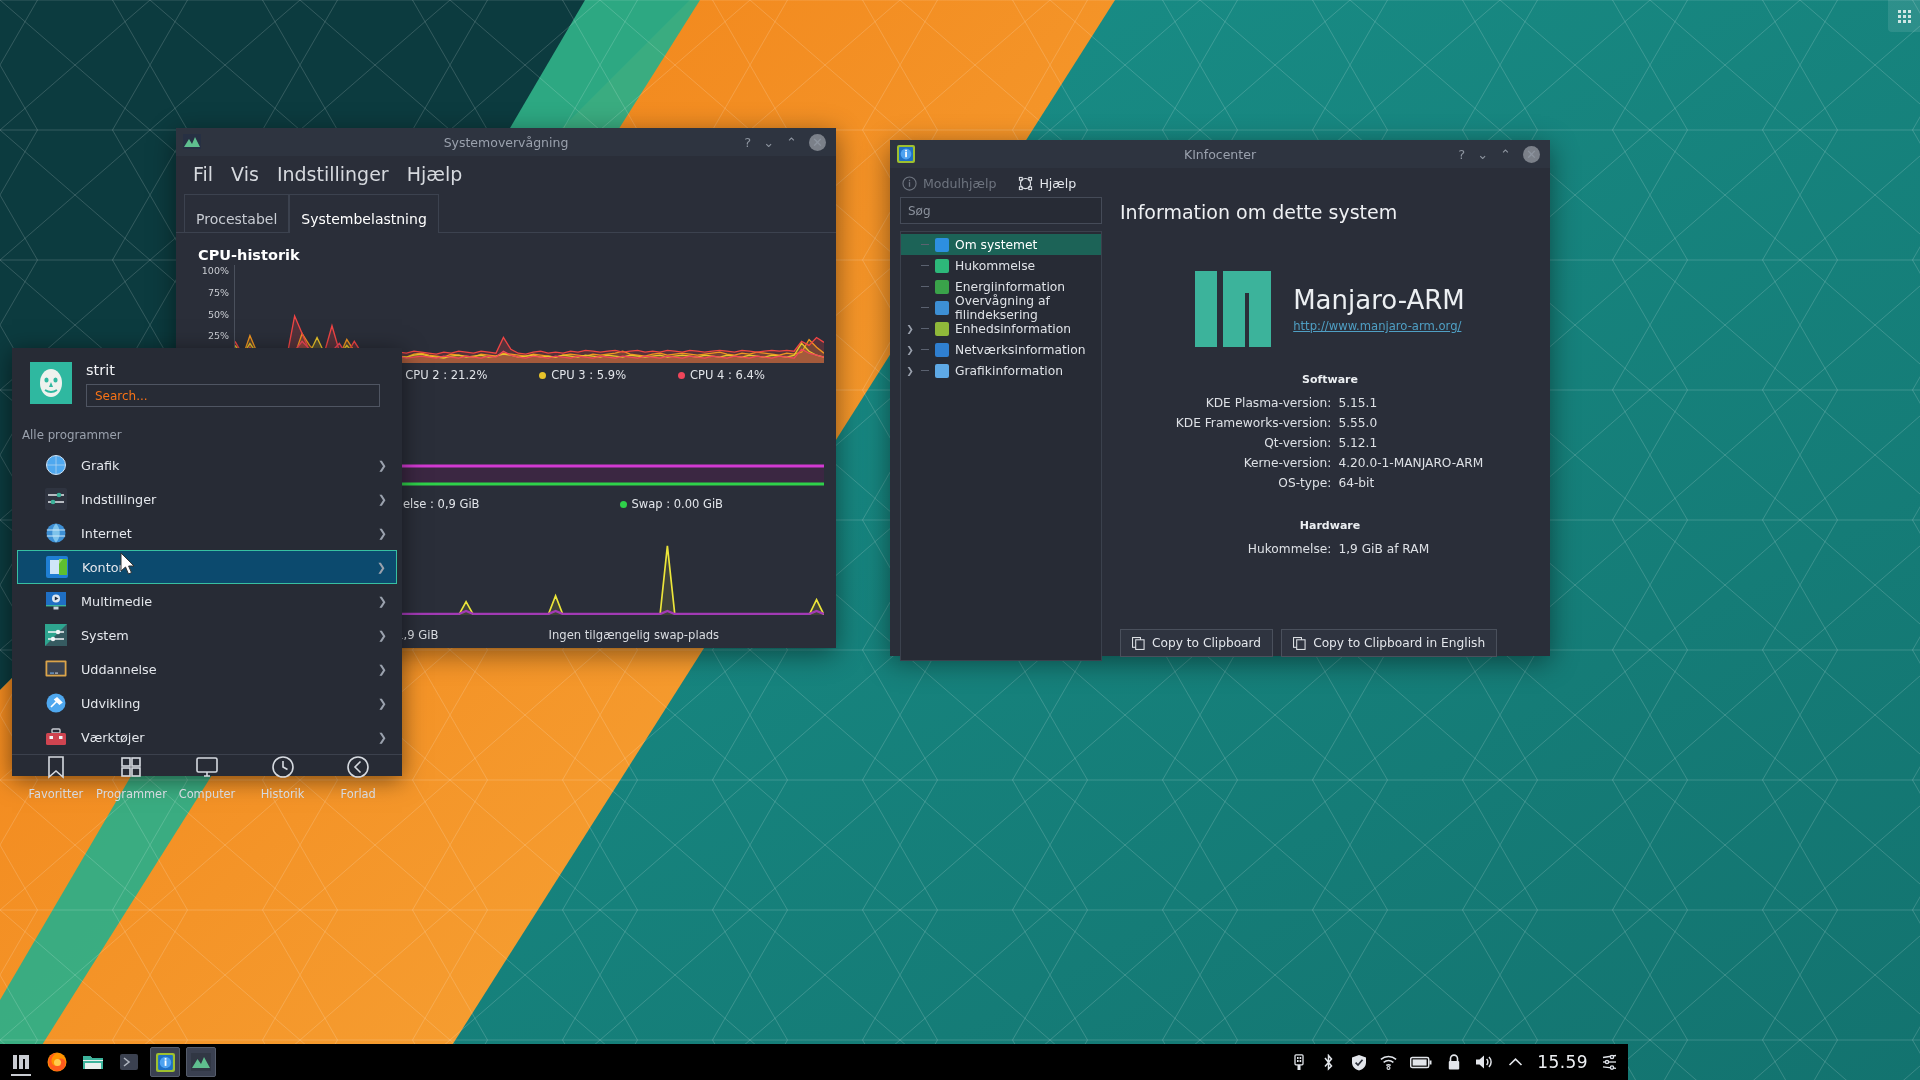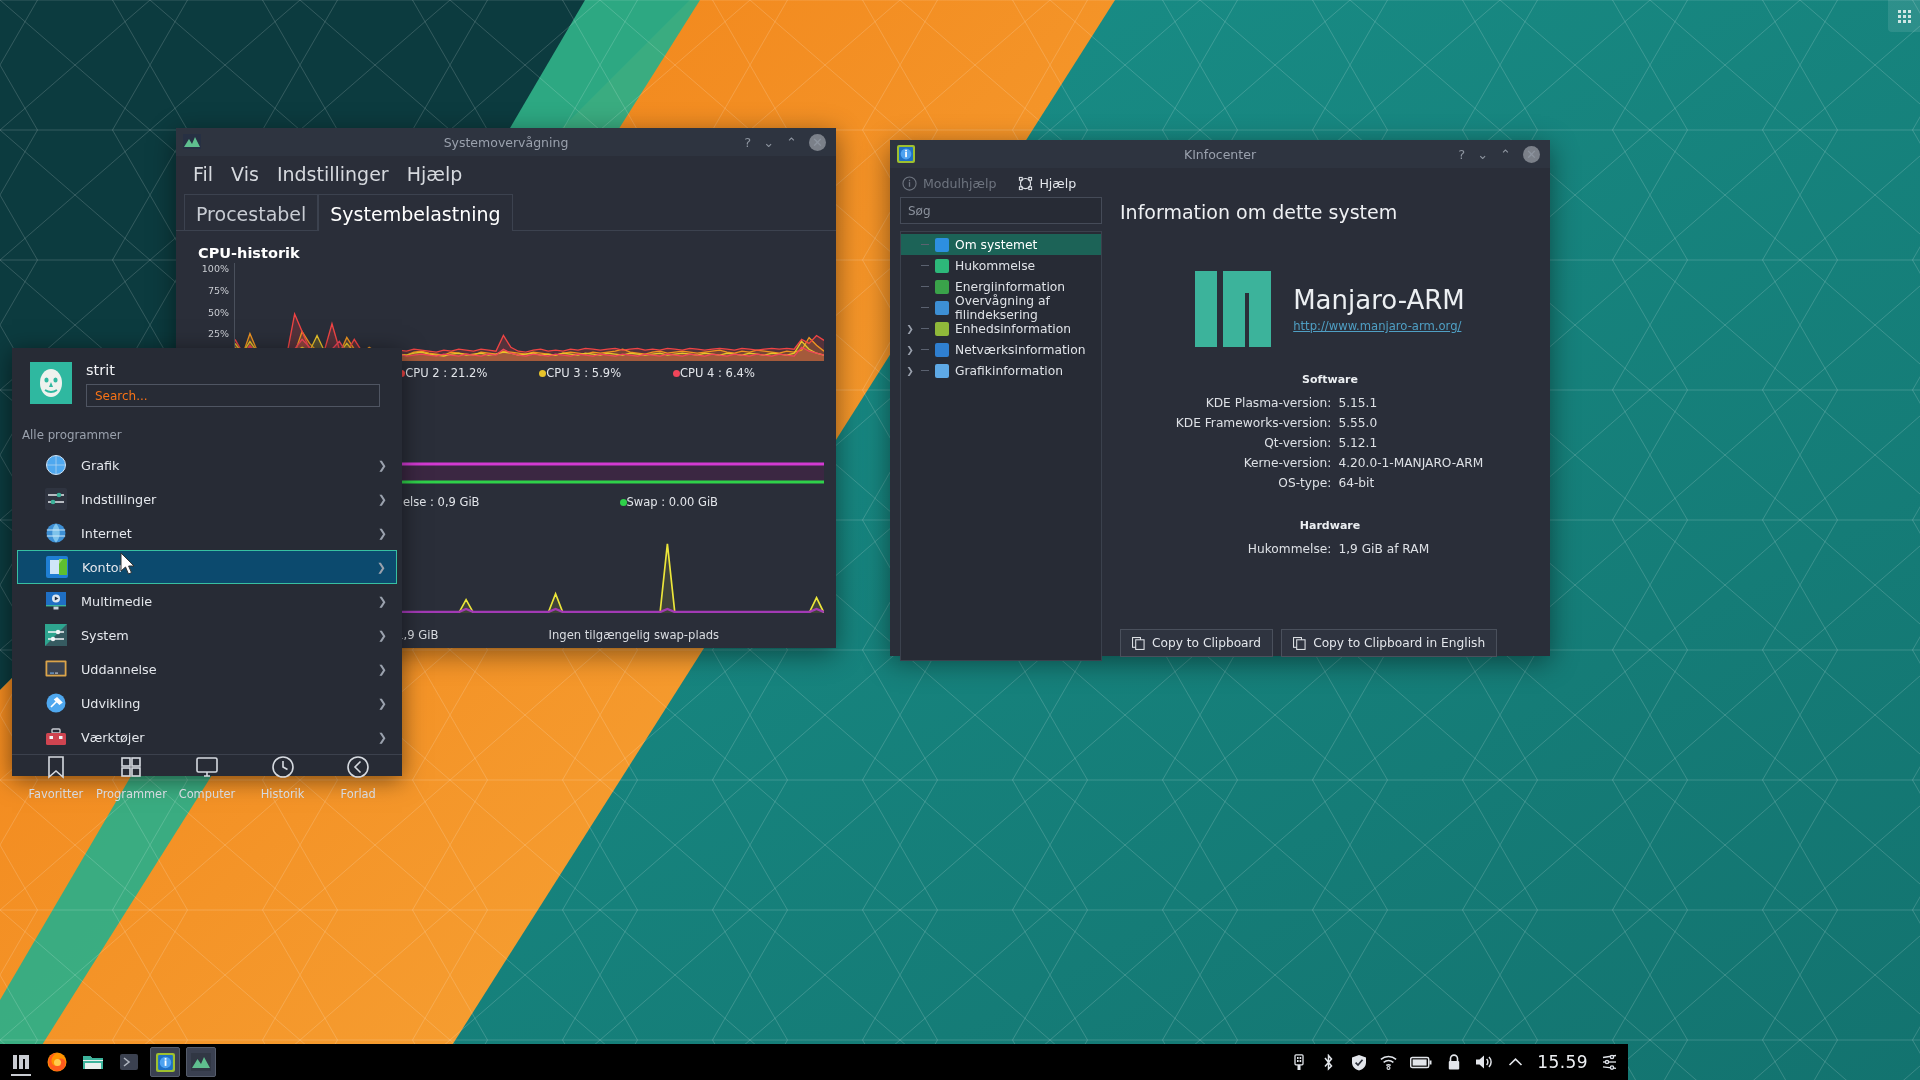--- a/index.html
+++ b/index.html
@@ -37,32 +37,32 @@
     width:17px;height:17px;border-radius:50%;background:#7b8089;color:#2b2f39;
     display:flex;align-items:center;justify-content:center;font-size:11px;
   }
 
   
   #sysmon{ left:176px; top:128px; width:660px; height:520px; }
   .menubar{ display:flex; gap:0; padding:4px 8px 2px 8px; font-size:19px; color:#d6d9de;}
   .menubar div{ padding:3px 9px; cursor:pointer; border-radius:2px;}
   .tabbar{ display:flex; padding-left:8px; margin-top:4px; position:relative;}
   .tabbar::after{ content:""; position:absolute; left:0; right:0; bottom:0; height:1px; background:#3c424f;}
-  .tab{ padding:8px 11px 6px 11px; font-size:19px; color:#c8ccd3; border:1px solid #3c424f;
+  .tab{ padding:16px 11px 6px 11px; font-size:14px; color:#c8ccd3; border:1px solid #3c424f;
         border-bottom:none; background:transparent; cursor:pointer; position:relative;}
   .tab.active{ color:#ffffff; background:#2a2e39; z-index:2;}
   .tab.active::after{ content:""; position:absolute; left:0;right:0;bottom:-1px;height:1px;background:#2a2e39;}
   .sm-body{ padding:10px 12px 0 12px; }
   .sm-graph-title{ font-size:14.5px; font-weight:bold; color:#fff; margin:4px 0 2px 10px;}
   .graph-wrap{ display:flex; }
   .y-axis{ width:46px; display:flex; flex-direction:column; justify-content:space-between;
            font-size:9.5px; color:#c9ccd2; text-align:right; padding-right:5px;}
   .plot{ flex:1; position:relative; border-left:1px solid #4a505c; }
   .legend{ display:flex; justify-content:center; gap:52px; font-size:11.5px; color:#e2e5ea; margin-top:5px;}
-  .legend .ld{ display:flex; align-items:center; }
+  .legend .ld{ display:flex; align-items:center; gap:5px; }
   .dot{ width:7px;height:7px;border-radius:50%; display:inline-block;}
   .statusbar{ position:absolute; bottom:0; left:0; right:0; height:26px; display:flex;
      align-items:center; justify-content:center; gap:110px; font-size:11.6px; color:#d9dce1;
      background:#2a2e39;}
 
   
   #kinfo{ left:890px; top:140px; width:660px; height:516px; }
   .ki-toolbar{ display:flex; align-items:center; gap:22px; padding:8px 12px 6px 12px; font-size:12.6px;}
   .ki-tb-item{ display:flex; align-items:center; gap:6px; cursor:pointer;}
   .ki-tb-item.disabled{ color:#6e747f; }

